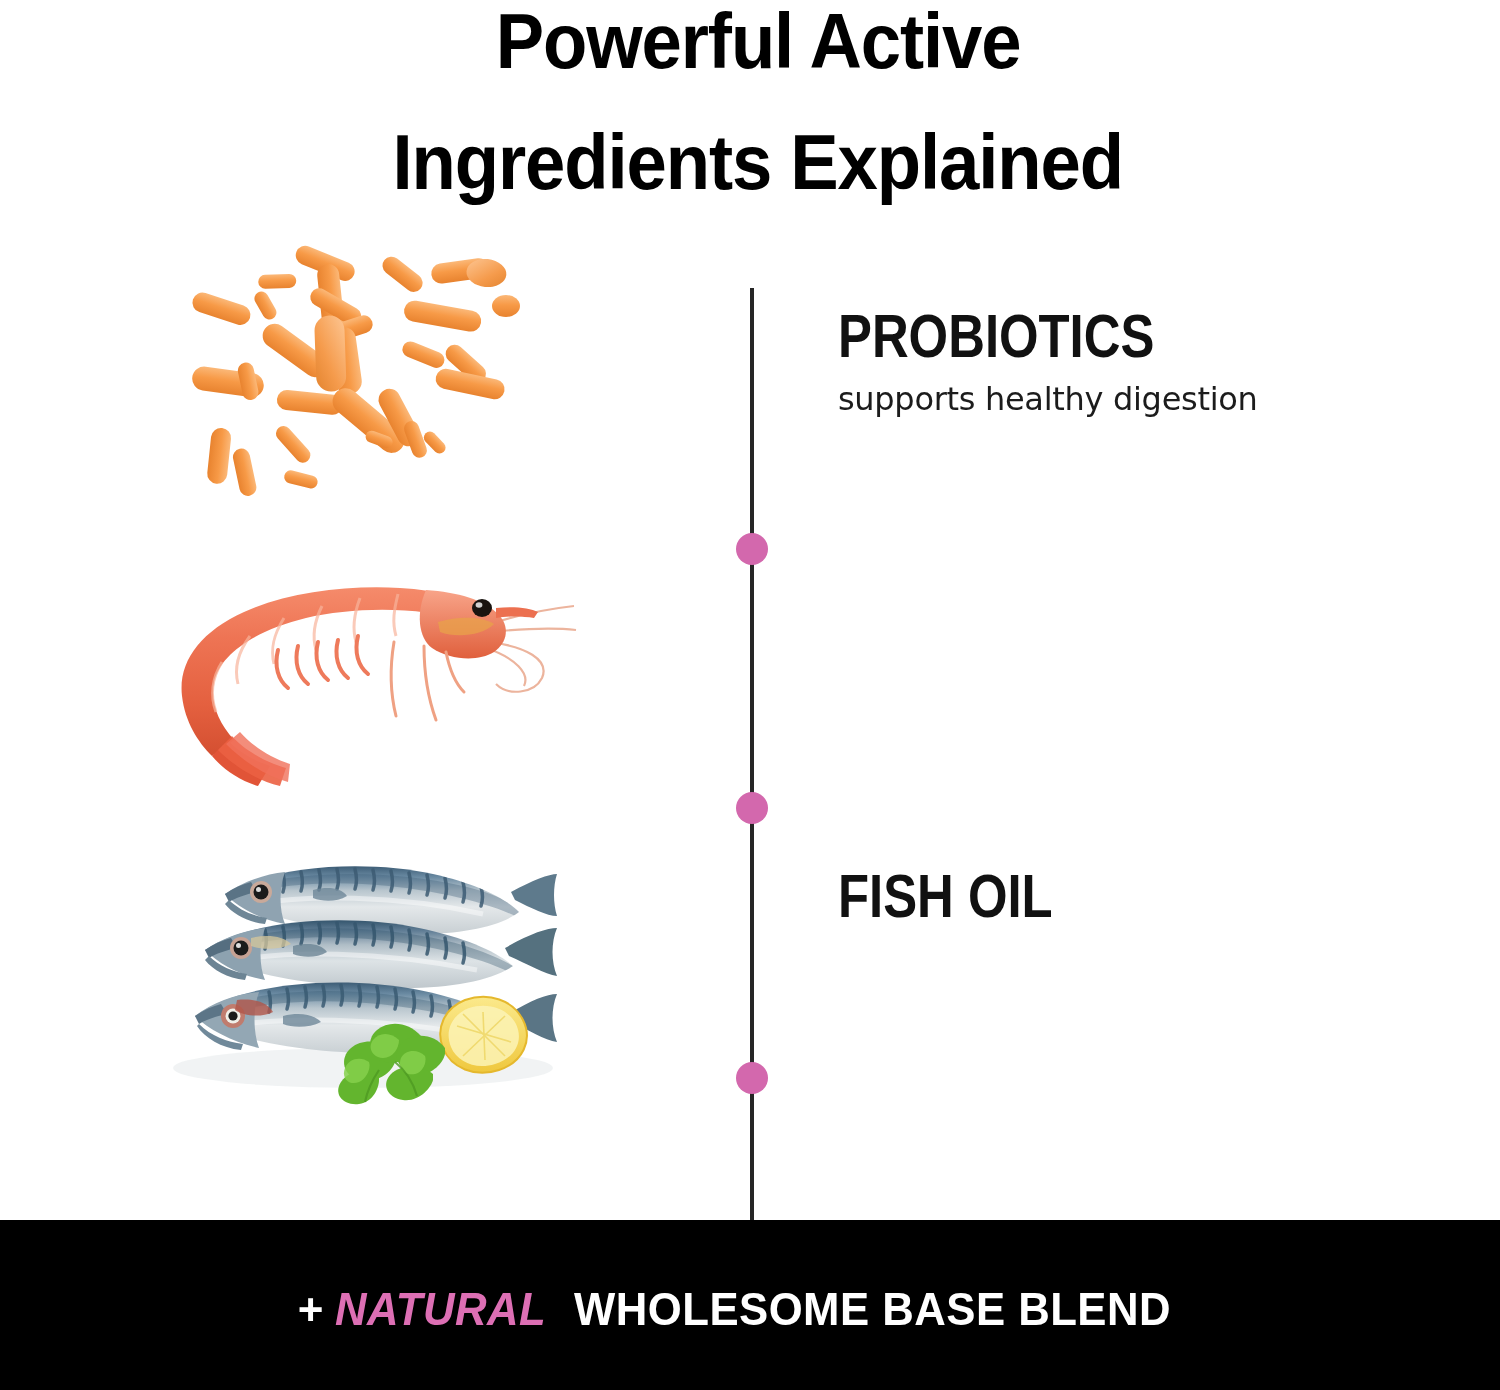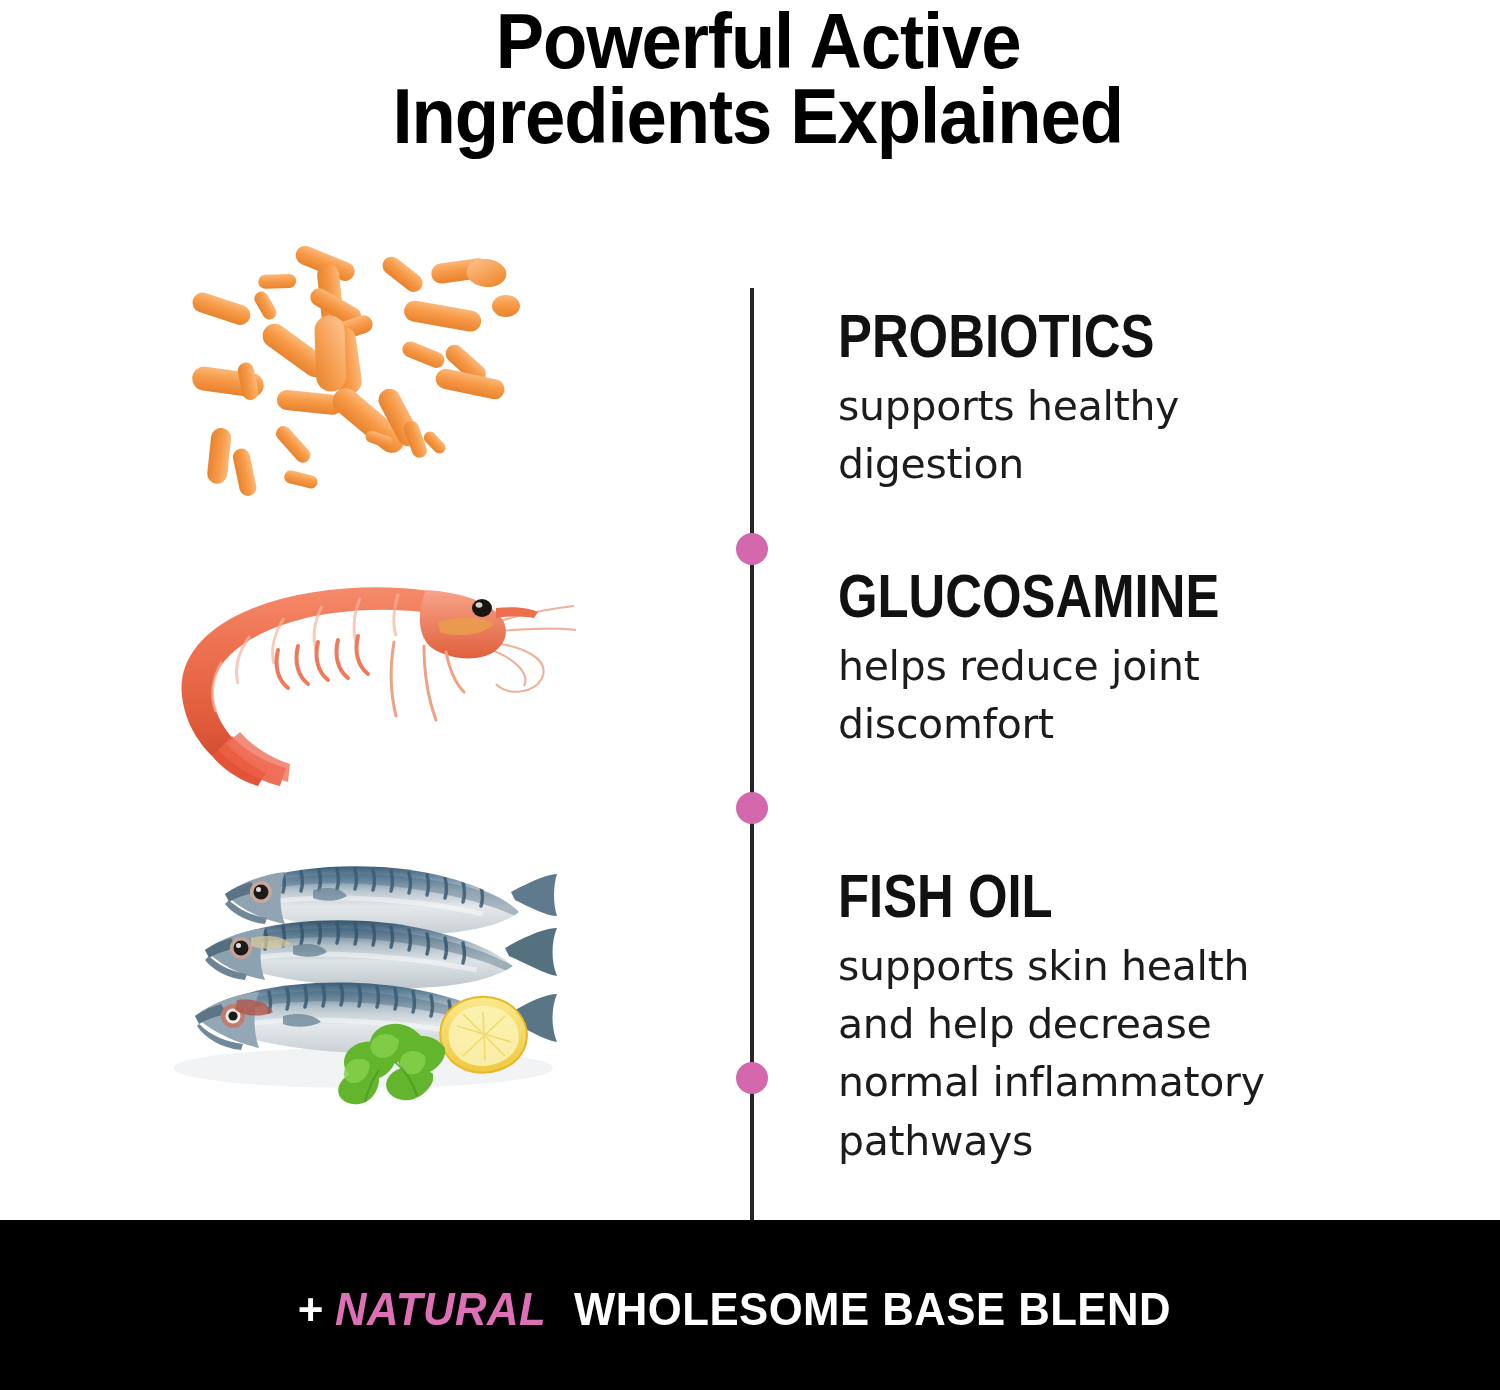--- a/index.html
+++ b/index.html
@@ -26,21 +26,21 @@
   
   .title-block {
     position: absolute;
     top: 0;
     left: 0;
     width: 1500px;
     height: 200px;
     display: flex;
     flex-direction: column;
     align-items: center;
-    justify-content: flex-start;
+    justify-content: space-between;
     padding-top: 4px;
     box-sizing: border-box;
     padding-left: 16px;
   }
   .title-line {
     font-family: "Liberation Sans Narrow", "Liberation Sans", sans-serif;
     font-weight: 700;
     font-size: 78px;
     line-height: 0.96;
     letter-spacing: -1.2px;
@@ -128,21 +128,21 @@
     letter-spacing: 0px;
     color: #111111;
     transform: scaleX(0.82);
     transform-origin: left center;
     white-space: nowrap;
     margin: 0 0 10px 0;
   }
   .ing-desc {
     font-family: "DejaVu Sans", "Liberation Sans", sans-serif;
     font-weight: 400;
-    font-size: 41px;
+    font-size: 32px;
     line-height: 1.42;
     color: #1c1c1c;
     letter-spacing: -0.3px;
     margin: 0;
     max-width: 470px;
   }
   #ing-2 .ing-desc { max-width: 470px; }
 
   
   .banner {
@@ -557,28 +557,23 @@
     <div class="bullet" id="bullet-1"></div>
     <div class="bullet" id="bullet-2"></div>
 
     <div class="text-col">
 
       <div class="ingredient" id="ing-0">
         <div class="ing-name">PROBIOTICS</div>
         <div class="ing-desc">supports healthy digestion</div>
       </div>
 
-      <div class="ingredient" id="ing-1">
-        <div class="ing-name">GLUCOSAMINE</div>
-        <div class="ing-desc">helps reduce joint discomfort</div>
-      </div>
 
       <div class="ingredient" id="ing-2">
         <div class="ing-name">FISH OIL</div>
-        <div class="ing-desc">supports skin health and help decrease normal inflammatory pathways</div>
       </div>
 
     </div>
   </div>
 
   <div class="banner">
     <div class="banner-inner">
       <span class="banner-plus">+</span>
       <span class="banner-accent">NATURAL</span>
       <span class="banner-main">WHOLESOME BASE BLEND</span>

